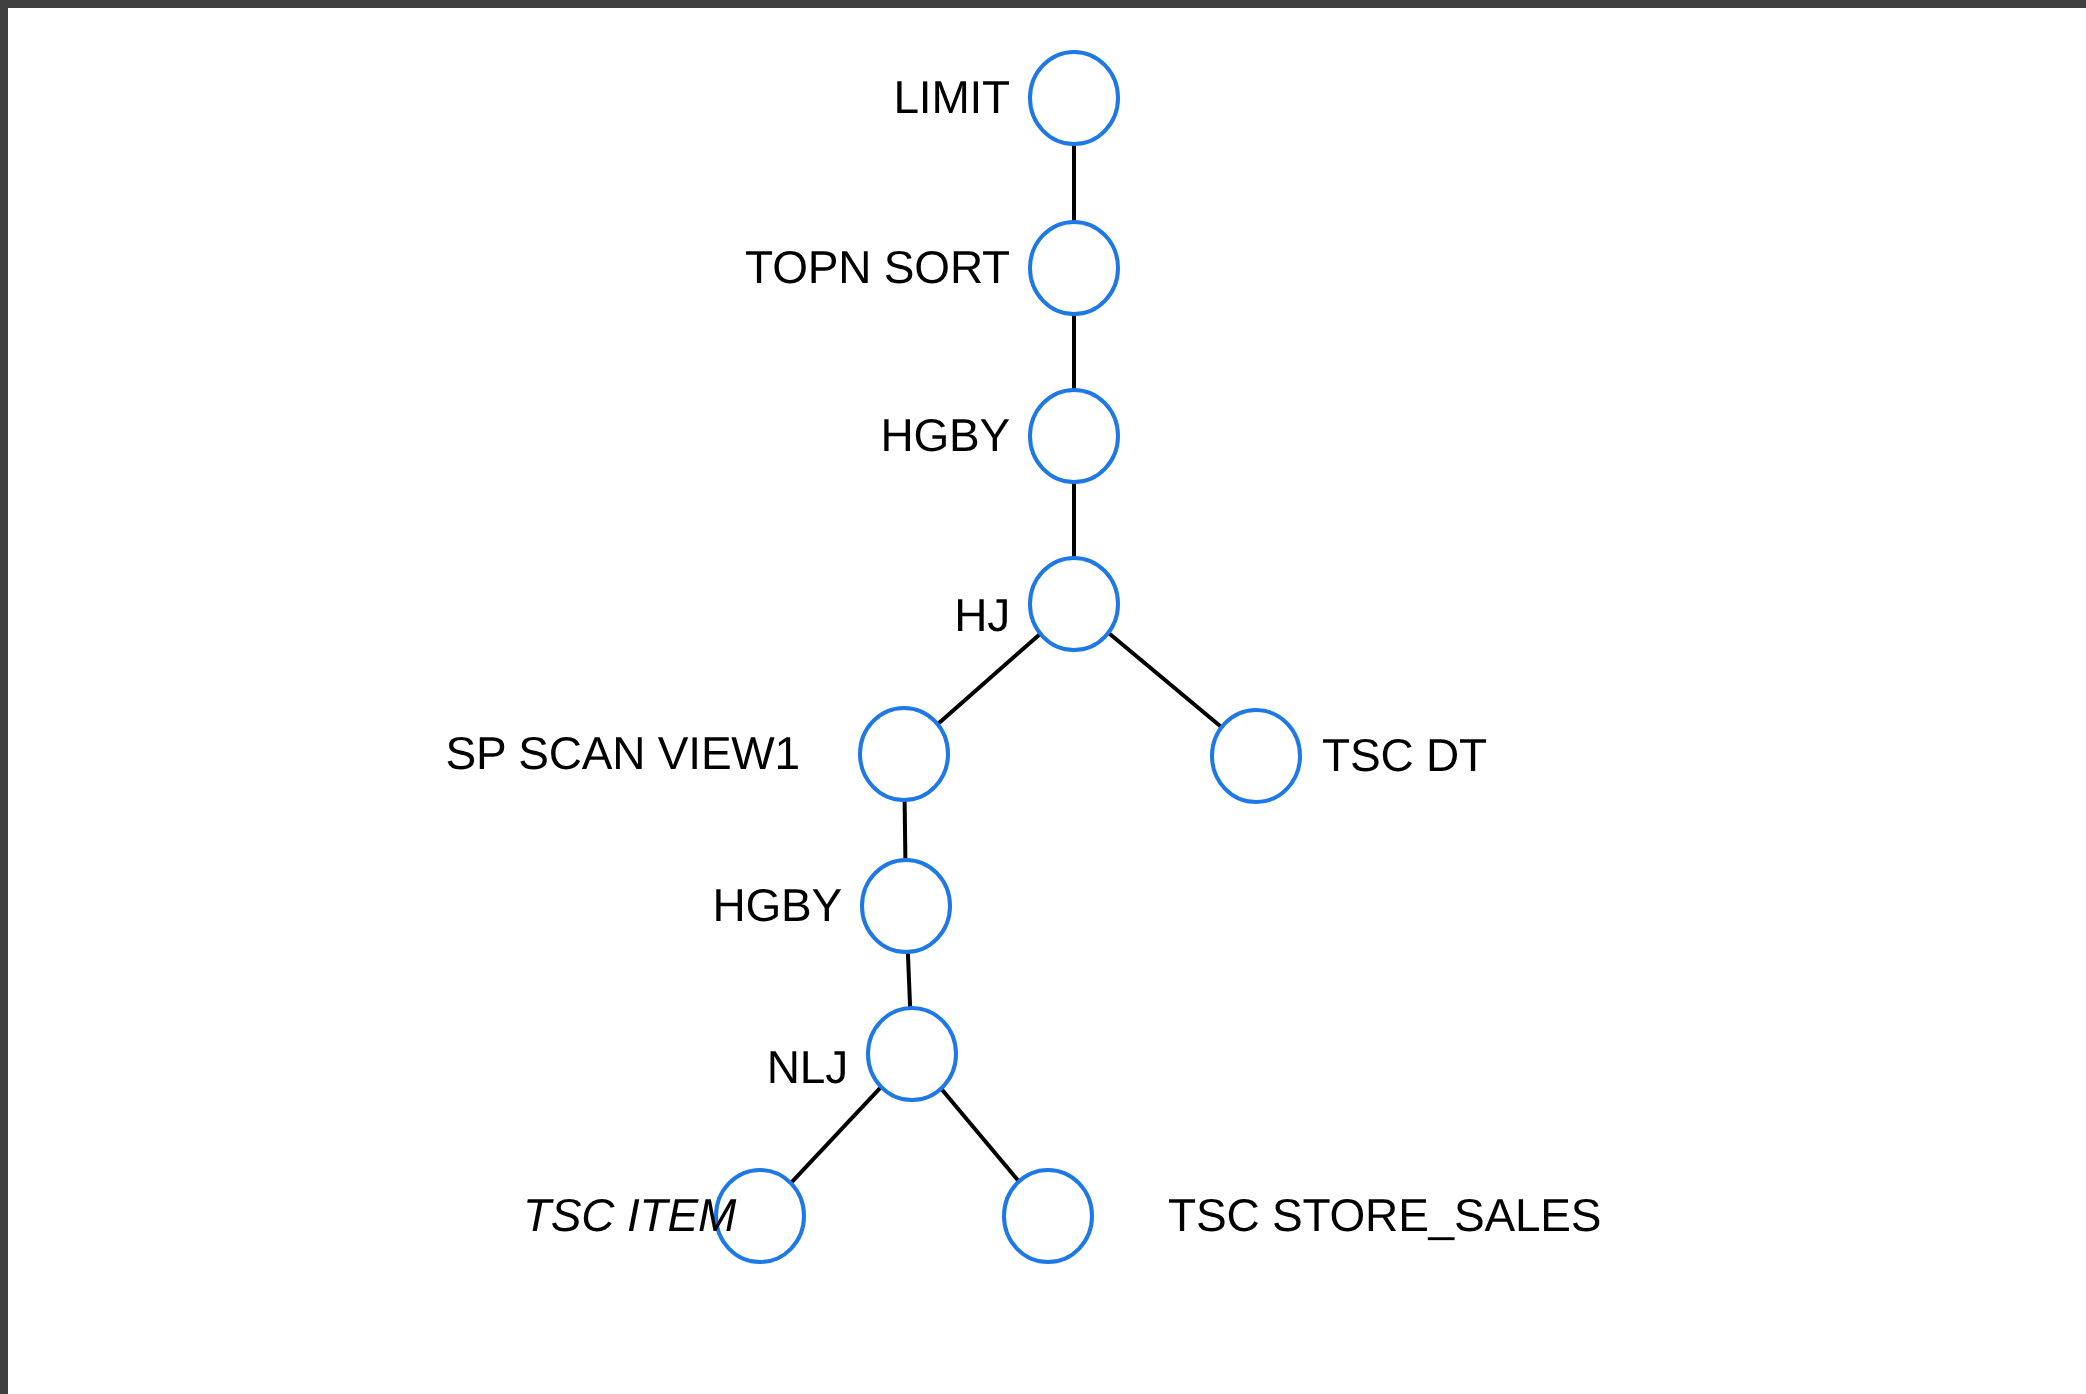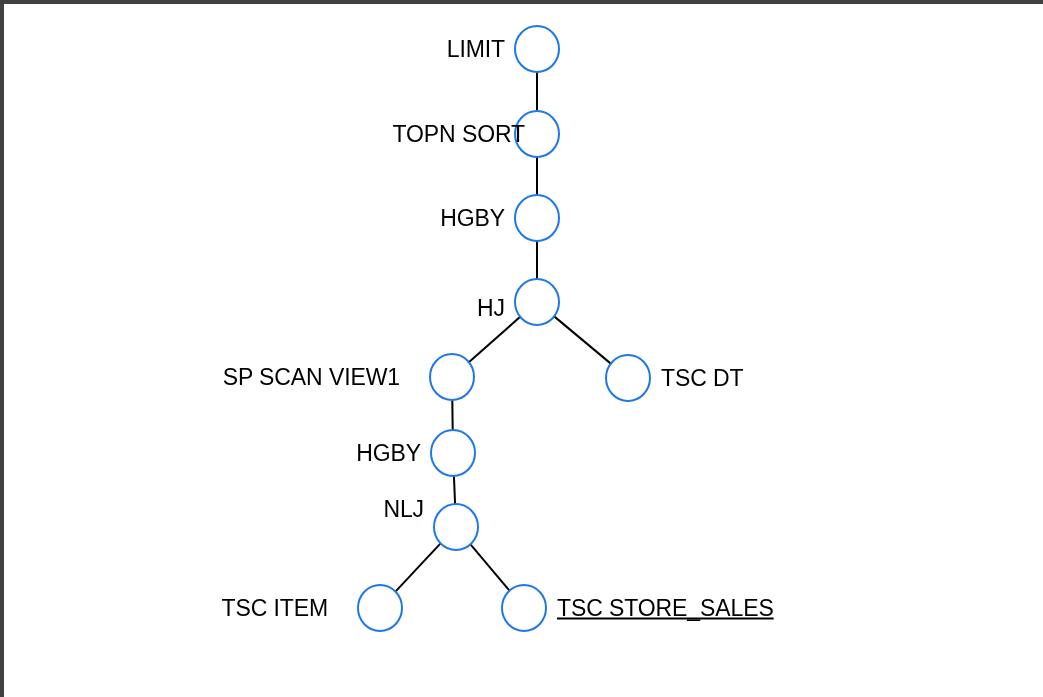--- a/index.html
+++ b/index.html
@@ -68,23 +68,23 @@
         <ellipse cx="448" cy="373" rx="22" ry="23" fill="#ffffff" stroke="#1f78e8" stroke-width="2"></ellipse>
         <ellipse cx="624" cy="374" rx="22" ry="23" fill="#ffffff" stroke="#1f78e8" stroke-width="2"></ellipse>
         <ellipse cx="449" cy="449" rx="22" ry="23" fill="#ffffff" stroke="#1f78e8" stroke-width="2"></ellipse>
         <ellipse cx="452" cy="523" rx="22" ry="23" fill="#ffffff" stroke="#1f78e8" stroke-width="2"></ellipse>
         <ellipse cx="376" cy="604" rx="22" ry="23" fill="#ffffff" stroke="#1f78e8" stroke-width="2"></ellipse>
         <ellipse cx="520" cy="604" rx="22" ry="23" fill="#ffffff" stroke="#1f78e8" stroke-width="2"></ellipse>
       </g>
   </svg>
   <div id="label-layer">
       <div class="node-label label-right-align" style="top: 45px; left: 501px;">LIMIT</div>
-      <div class="node-label label-right-align" style="top: 130px; left: 501px; margin-left: 20px;">TOPN SORT</div>
+      <div class="node-label label-right-align" style="top: 130px; left: 501px;">TOPN SORT</div>
       <div class="node-label label-right-align" style="top: 214px; left: 501px;">HGBY</div>
       <div class="node-label label-right-align" style="top: 304px; left: 501px;">HJ</div>
       <div class="node-label label-right-align" style="top: 373px; left: 396px;">SP SCAN VIEW1</div>
       <div class="node-label label-left-align" style="top: 374px; left: 657px;">TSC DT</div>
       <div class="node-label label-right-align" style="top: 449px; left: 417px;">HGBY</div>
-      <div class="node-label label-right-align" style="top: 505px; left: 420px;">NLJ</div>
-      <div class="node-label label-right-align" style="top: 604px; left: 324px;">TSC ITEM</div>
-      <div class="node-label label-left-align" style="top: 604px; left: 553px; text-decoration: underline;">TSC STORE_SALES</div>
+      <div class="node-label label-right-align" style="top: 530px; left: 420px;">NLJ</div>
+      <div class="node-label label-right-align" style="top: 604px; left: 364px; font-style: italic;">TSC ITEM</div>
+      <div class="node-label label-left-align" style="top: 604px; left: 580px;">TSC STORE_SALES</div>
     </div>
 </div>
 
 </body></html>

